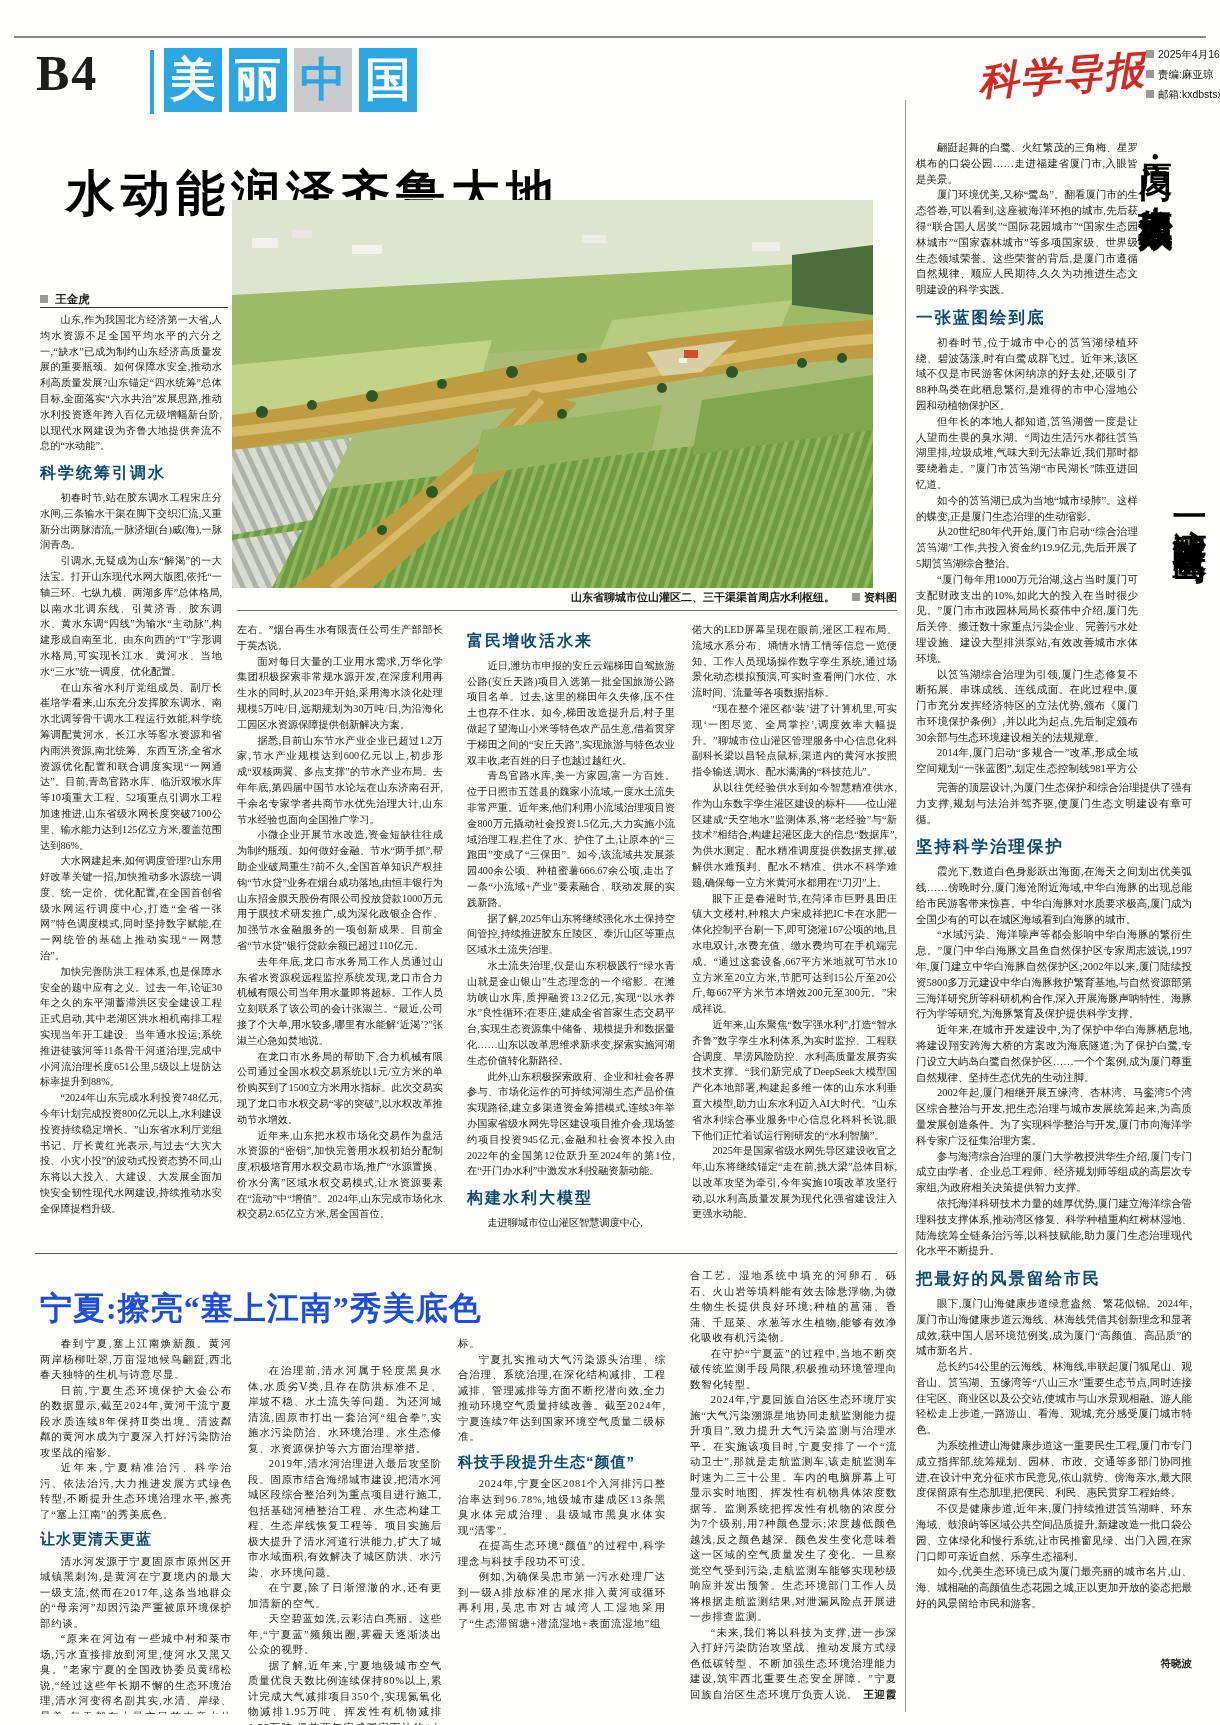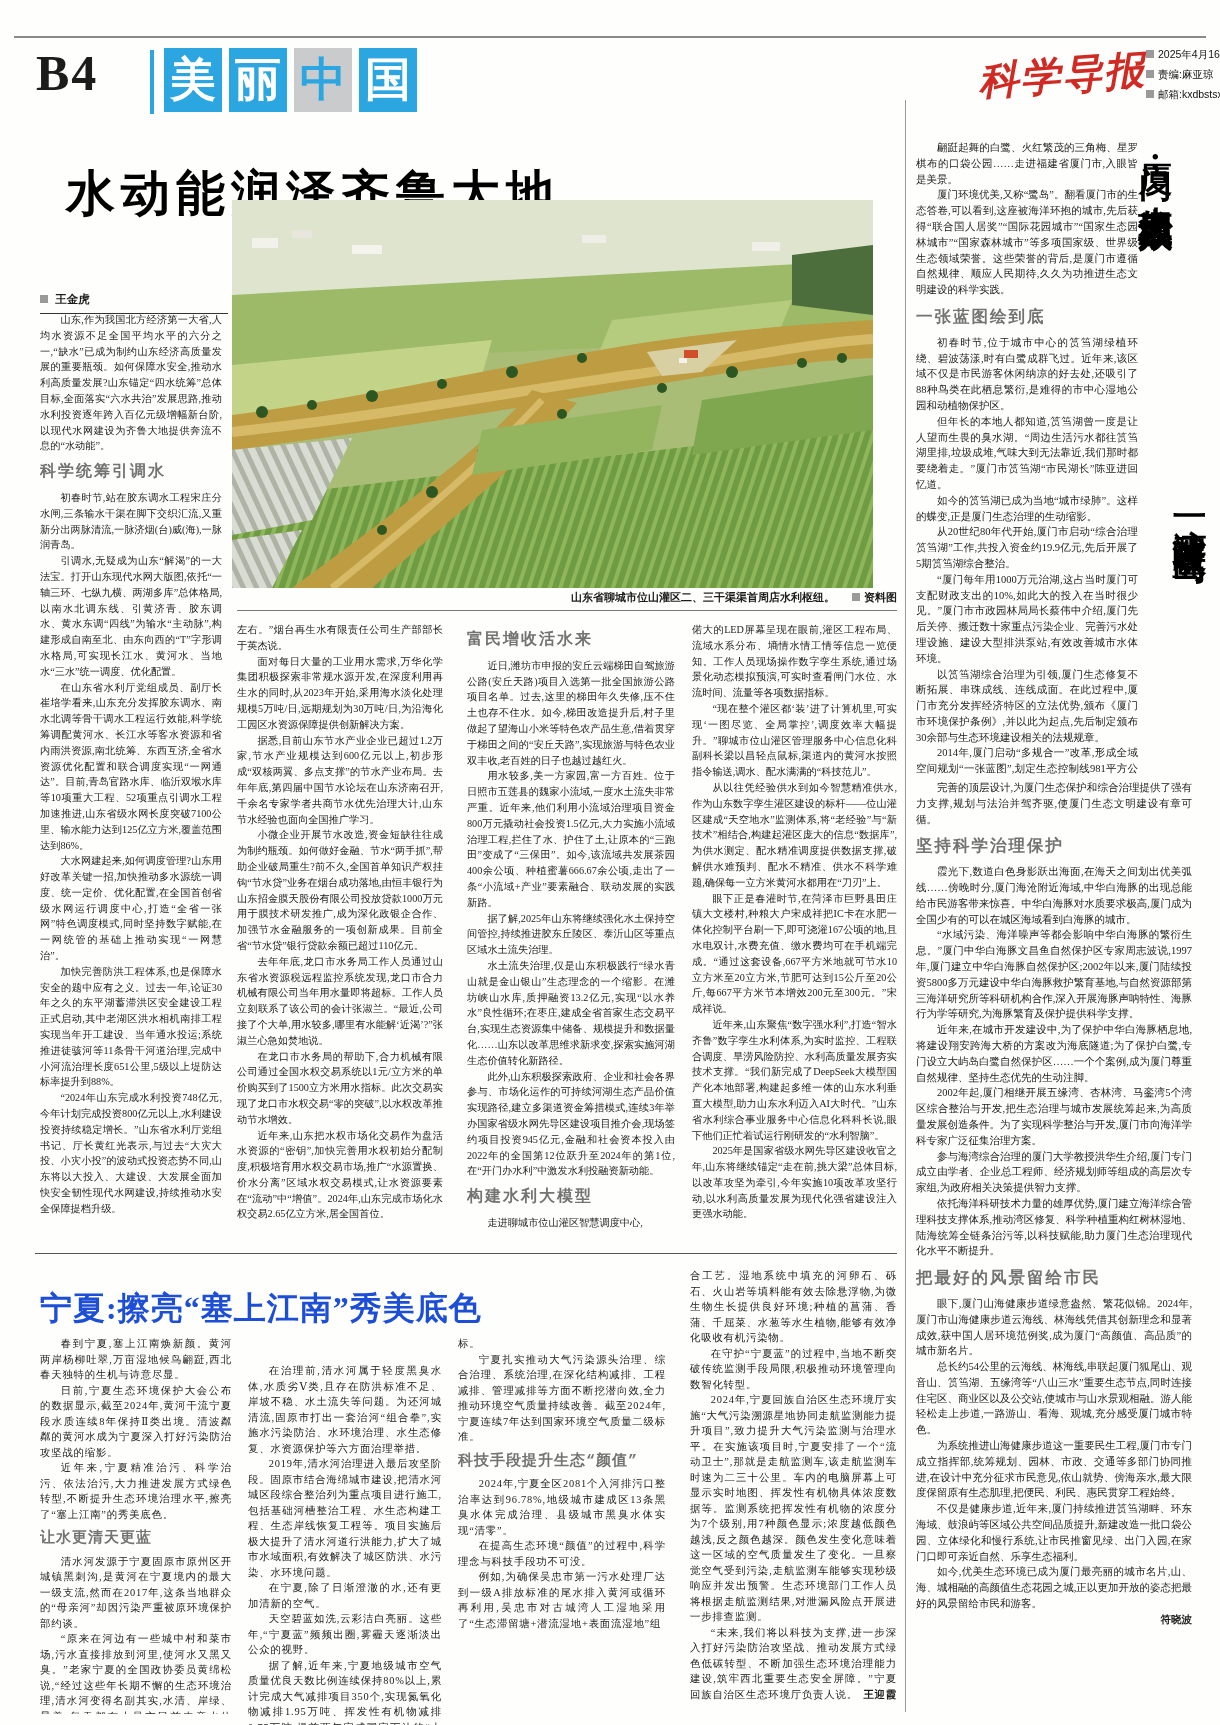--- a/index.html
+++ b/index.html
@@ -16,28 +16,28 @@
   .section .ch.blue{background:#2ca6e0;color:#ffffff;}
   .section .ch.gray{background:#c9cbcc;color:#2ca6e0;}
   .masthead{left:978px;top:48px;width:170px;font-size:40px;font-weight:bold;font-style:italic;
      color:#cf2a23;transform:rotate(-4deg);font-family:"Liberation Serif",serif;letter-spacing:2px;}
   .issue-info{left:1146px;top:44px;width:170px;font-family:"Liberation Sans",sans-serif;font-size:10.5px;line-height:20px;color:#111;}
   .issue-info .row{white-space:nowrap;}
   .sq{display:inline-block;width:8px;height:8px;background:#9a9a9a;margin-right:4px;}
   
   .main-title{left:38px;top:128px;width:720px;font-family:"Liberation Sans","DejaVu Sans",sans-serif;
      font-weight:900;font-size:49px;letter-spacing:6px;color:#000;margin-left:28px;}
-  .byline{left:40px;top:292px;width:188px;border-bottom:1.5px solid #333;padding-bottom:6px;
+  .byline{left:40px;top:292px;width:188px;border-bottom:1.5px solid #333;
      font-family:"Liberation Sans",sans-serif;font-size:11.5px;font-weight:bold;}
   .body-col{font-size:10.2px;line-height:15.8px;overflow:hidden;text-align:justify;}
   .blk-p{margin:0;text-indent:2em;text-align:justify;}
   .blk-pc{margin:0;text-align:justify;}
-  .blk-h{margin:11px 0 9px 0;font-family:Liberation Mono, monospace;font-weight:bold;font-size:16px;
-     letter-spacing:2px;color:#737373;}
-  .blk-sig{text-align:right;font-weight:bold;font-family:"Liberation Sans",sans-serif;}
+  .blk-h{margin:11px 0 9px 0;font-family:Liberation Sans, sans-serif;font-weight:bold;font-size:16px;
+     letter-spacing:2px;color:#0c4a6e;}
+  .blk-sig{text-align:right;font-weight:bold;font-family:"Liberation Sans",sans-serif;margin-top:44px;}
   .colA{left:40px;top:312px;width:182px;height:940px;}
   .photo{left:232px;top:200px;width:641px;height:388px;overflow:hidden;}
   .caption{left:237px;top:590px;width:660px;border-bottom:1px solid #777;padding-bottom:5px;
      text-align:right;font-size:11px;font-weight:bold;font-family:"Liberation Sans",sans-serif;}
   .caption .credit{margin-left:14px;}
   .colB{left:237px;top:622px;width:206px;height:628px;}
   .colC{left:467px;top:622px;width:208px;height:628px;}
   .colD{left:692px;top:622px;width:205px;height:628px;}
   .h-rule{left:35px;top:1253px;width:862px;border-top:1.5px solid #555;}
   
@@ -161,21 +161,21 @@
       <div class="blk-p">面对每日大量的工业用水需求,万华化学集团积极探索非常规水源开发,在深度利用再生水的同时,从2023年开始,采用海水淡化处理规模5万吨/日,远期规划为30万吨/日,为沿海化工园区水资源保障提供创新解决方案。</div>
       <div class="blk-p">据悉,目前山东节水产业企业已超过1.2万家,节水产业规模达到600亿元以上,初步形成“双核两翼、多点支撑”的节水产业布局。去年年底,第四届中国节水论坛在山东济南召开,千余名专家学者共商节水优先治理大计,山东节水经验也面向全国推广学习。</div>
       <div class="blk-p">小微企业开展节水改造,资金短缺往往成为制约瓶颈。如何做好金融、节水“两手抓”,帮助企业破局重生?前不久,全国首单知识产权挂钩“节水贷”业务在烟台成功落地,由恒丰银行为山东招金膜天股份有限公司投放贷款1000万元用于膜技术研发推广,成为深化政银企合作、加强节水金融服务的一项创新成果。目前全省“节水贷”银行贷款余额已超过110亿元。</div>
       <div class="blk-p">去年年底,龙口市水务局工作人员通过山东省水资源税远程监控系统发现,龙口市合力机械有限公司当年用水量即将超标。工作人员立刻联系了该公司的会计张淑兰。“最近,公司接了个大单,用水较多,哪里有水能解‘近渴’?”张淑兰心急如焚地说。</div>
       <div class="blk-p">在龙口市水务局的帮助下,合力机械有限公司通过全国水权交易系统以1元/立方米的单价购买到了1500立方米用水指标。此次交易实现了龙口市水权交易“零的突破”,以水权改革推动节水增效。</div>
       <div class="blk-p">近年来,山东把水权市场化交易作为盘活水资源的“密钥”,加快完善用水权初始分配制度,积极培育用水权交易市场,推广“水源置换、价水分离”区域水权交易模式,让水资源要素在“流动”中“增值”。2024年,山东完成市场化水权交易2.65亿立方米,居全国首位。</div>
     </div>
   <div class="abs body-col colC">
       <h5 class="blk-h">富民增收活水来</h5>
       <div class="blk-p">近日,潍坊市申报的安丘云端梯田自驾旅游公路(安丘天路)项目入选第一批全国旅游公路项目名单。过去,这里的梯田年久失修,压不住土也存不住水。如今,梯田改造提升后,村子里做起了望海山小米等特色农产品生意,借着贯穿于梯田之间的“安丘天路”,实现旅游与特色农业双丰收,老百姓的日子也越过越红火。</div>
-      <div class="blk-p">用水较多,美一方家园,富一方百姓。位于日照市五莲县的魏家小流域,一度水土流失非常严重。近年来,他们利用小流域治理项目资金800万元撬动社会投资1.5亿元,大力实施小流域治理工程,拦住了水、护住了土,让原本的“三跑田”变成了“三保田”。如今,该流域共发展茶园400余公顷、种植蜜薯666.67余公顷,走出了一条“小流域+产业”要素融合、联动发展的实践新路。</div>
+      <div class="blk-p">青岛官路水库,美一方家园,富一方百姓。位于日照市五莲县的魏家小流域,一度水土流失非常严重。近年来,他们利用小流域治理项目资金800万元撬动社会投资1.5亿元,大力实施小流域治理工程,拦住了水、护住了土,让原本的“三跑田”变成了“三保田”。如今,该流域共发展茶园400余公顷、种植蜜薯666.67余公顷,走出了一条“小流域+产业”要素融合、联动发展的实践新路。</div>
       <div class="blk-p">据了解,2025年山东将继续强化水土保持空间管控,持续推进胶东丘陵区、泰沂山区等重点区域水土流失治理。</div>
       <div class="blk-p">水土流失治理,仅是山东积极践行“绿水青山就是金山银山”生态理念的一个缩影。在潍坊峡山水库,质押融资13.2亿元,实现“以水养水”良性循环;在枣庄,建成全省首家生态交易平台,实现生态资源集中储备、规模提升和数据量化……山东以改革思维求新求变,探索实施河湖生态价值转化新路径。</div>
       <div class="blk-p">此外,山东积极探索政府、企业和社会各界参与、市场化运作的可持续河湖生态产品价值实现路径,建立多渠道资金筹措模式,连续3年举办国家省级水网先导区建设项目推介会,现场签约项目投资945亿元,金融和社会资本投入由2022年的全国第12位跃升至2024年的第1位,在“开门办水利”中激发水利投融资新动能。</div>
       <h5 class="blk-h">构建水利大模型</h5>
       <div class="blk-p">走进聊城市位山灌区智慧调度中心,</div>
     </div>
   <div class="abs body-col colD">
       <div class="blk-pc">偌大的LED屏幕呈现在眼前,灌区工程布局、流域水系分布、墒情水情工情等信息一览便知。工作人员现场操作数字孪生系统,通过场景化动态模拟预演,可实时查看闸门水位、水流时间、流量等各项数据指标。</div>
       <div class="blk-p">“现在整个灌区都‘装’进了计算机里,可实现‘一图尽览、全局掌控’,调度效率大幅提升。”聊城市位山灌区管理服务中心信息化科副科长梁以昌轻点鼠标,渠道内的黄河水按照指令输送,调水、配水满满的“科技范儿”。</div>
       <div class="blk-p">从以往凭经验供水到如今智慧精准供水,作为山东数字孪生灌区建设的标杆——位山灌区建成“天空地水”监测体系,将“老经验”与“新技术”相结合,构建起灌区庞大的信息“数据库”,为供水测定、配水精准调度提供数据支撑,破解供水难预判、配水不精准、供水不科学难题,确保每一立方米黄河水都用在“刀刃”上。</div>

